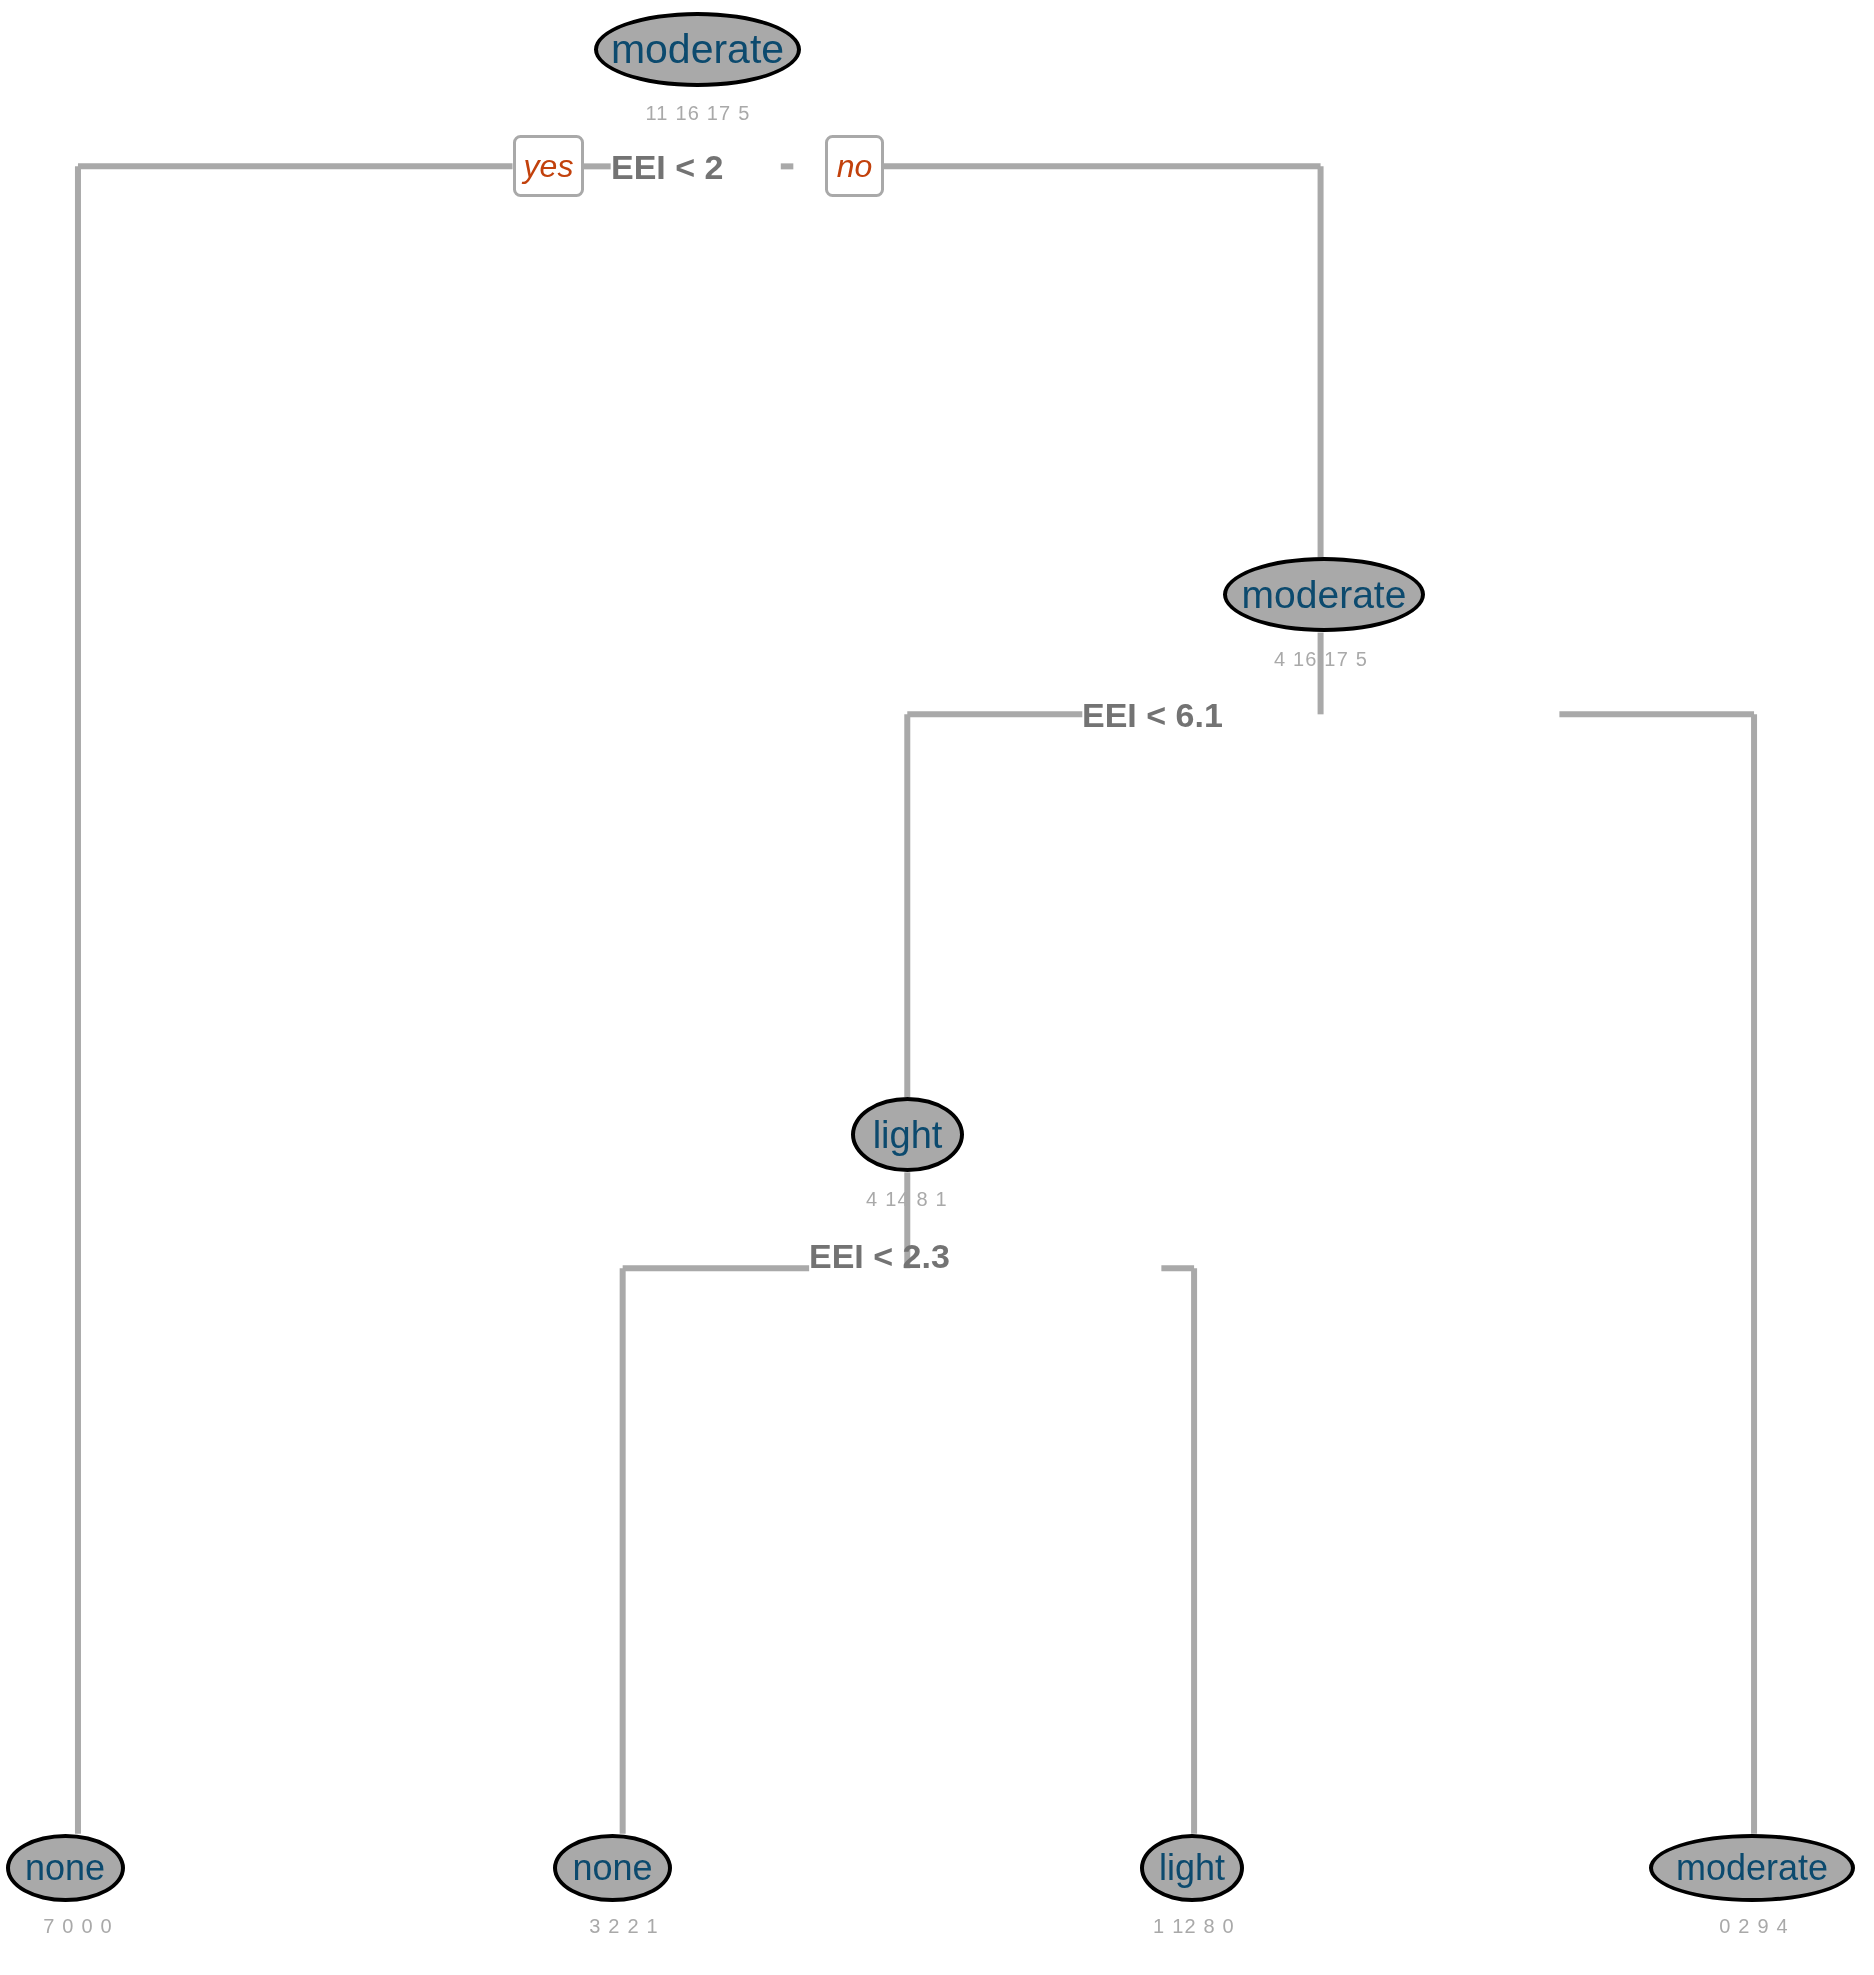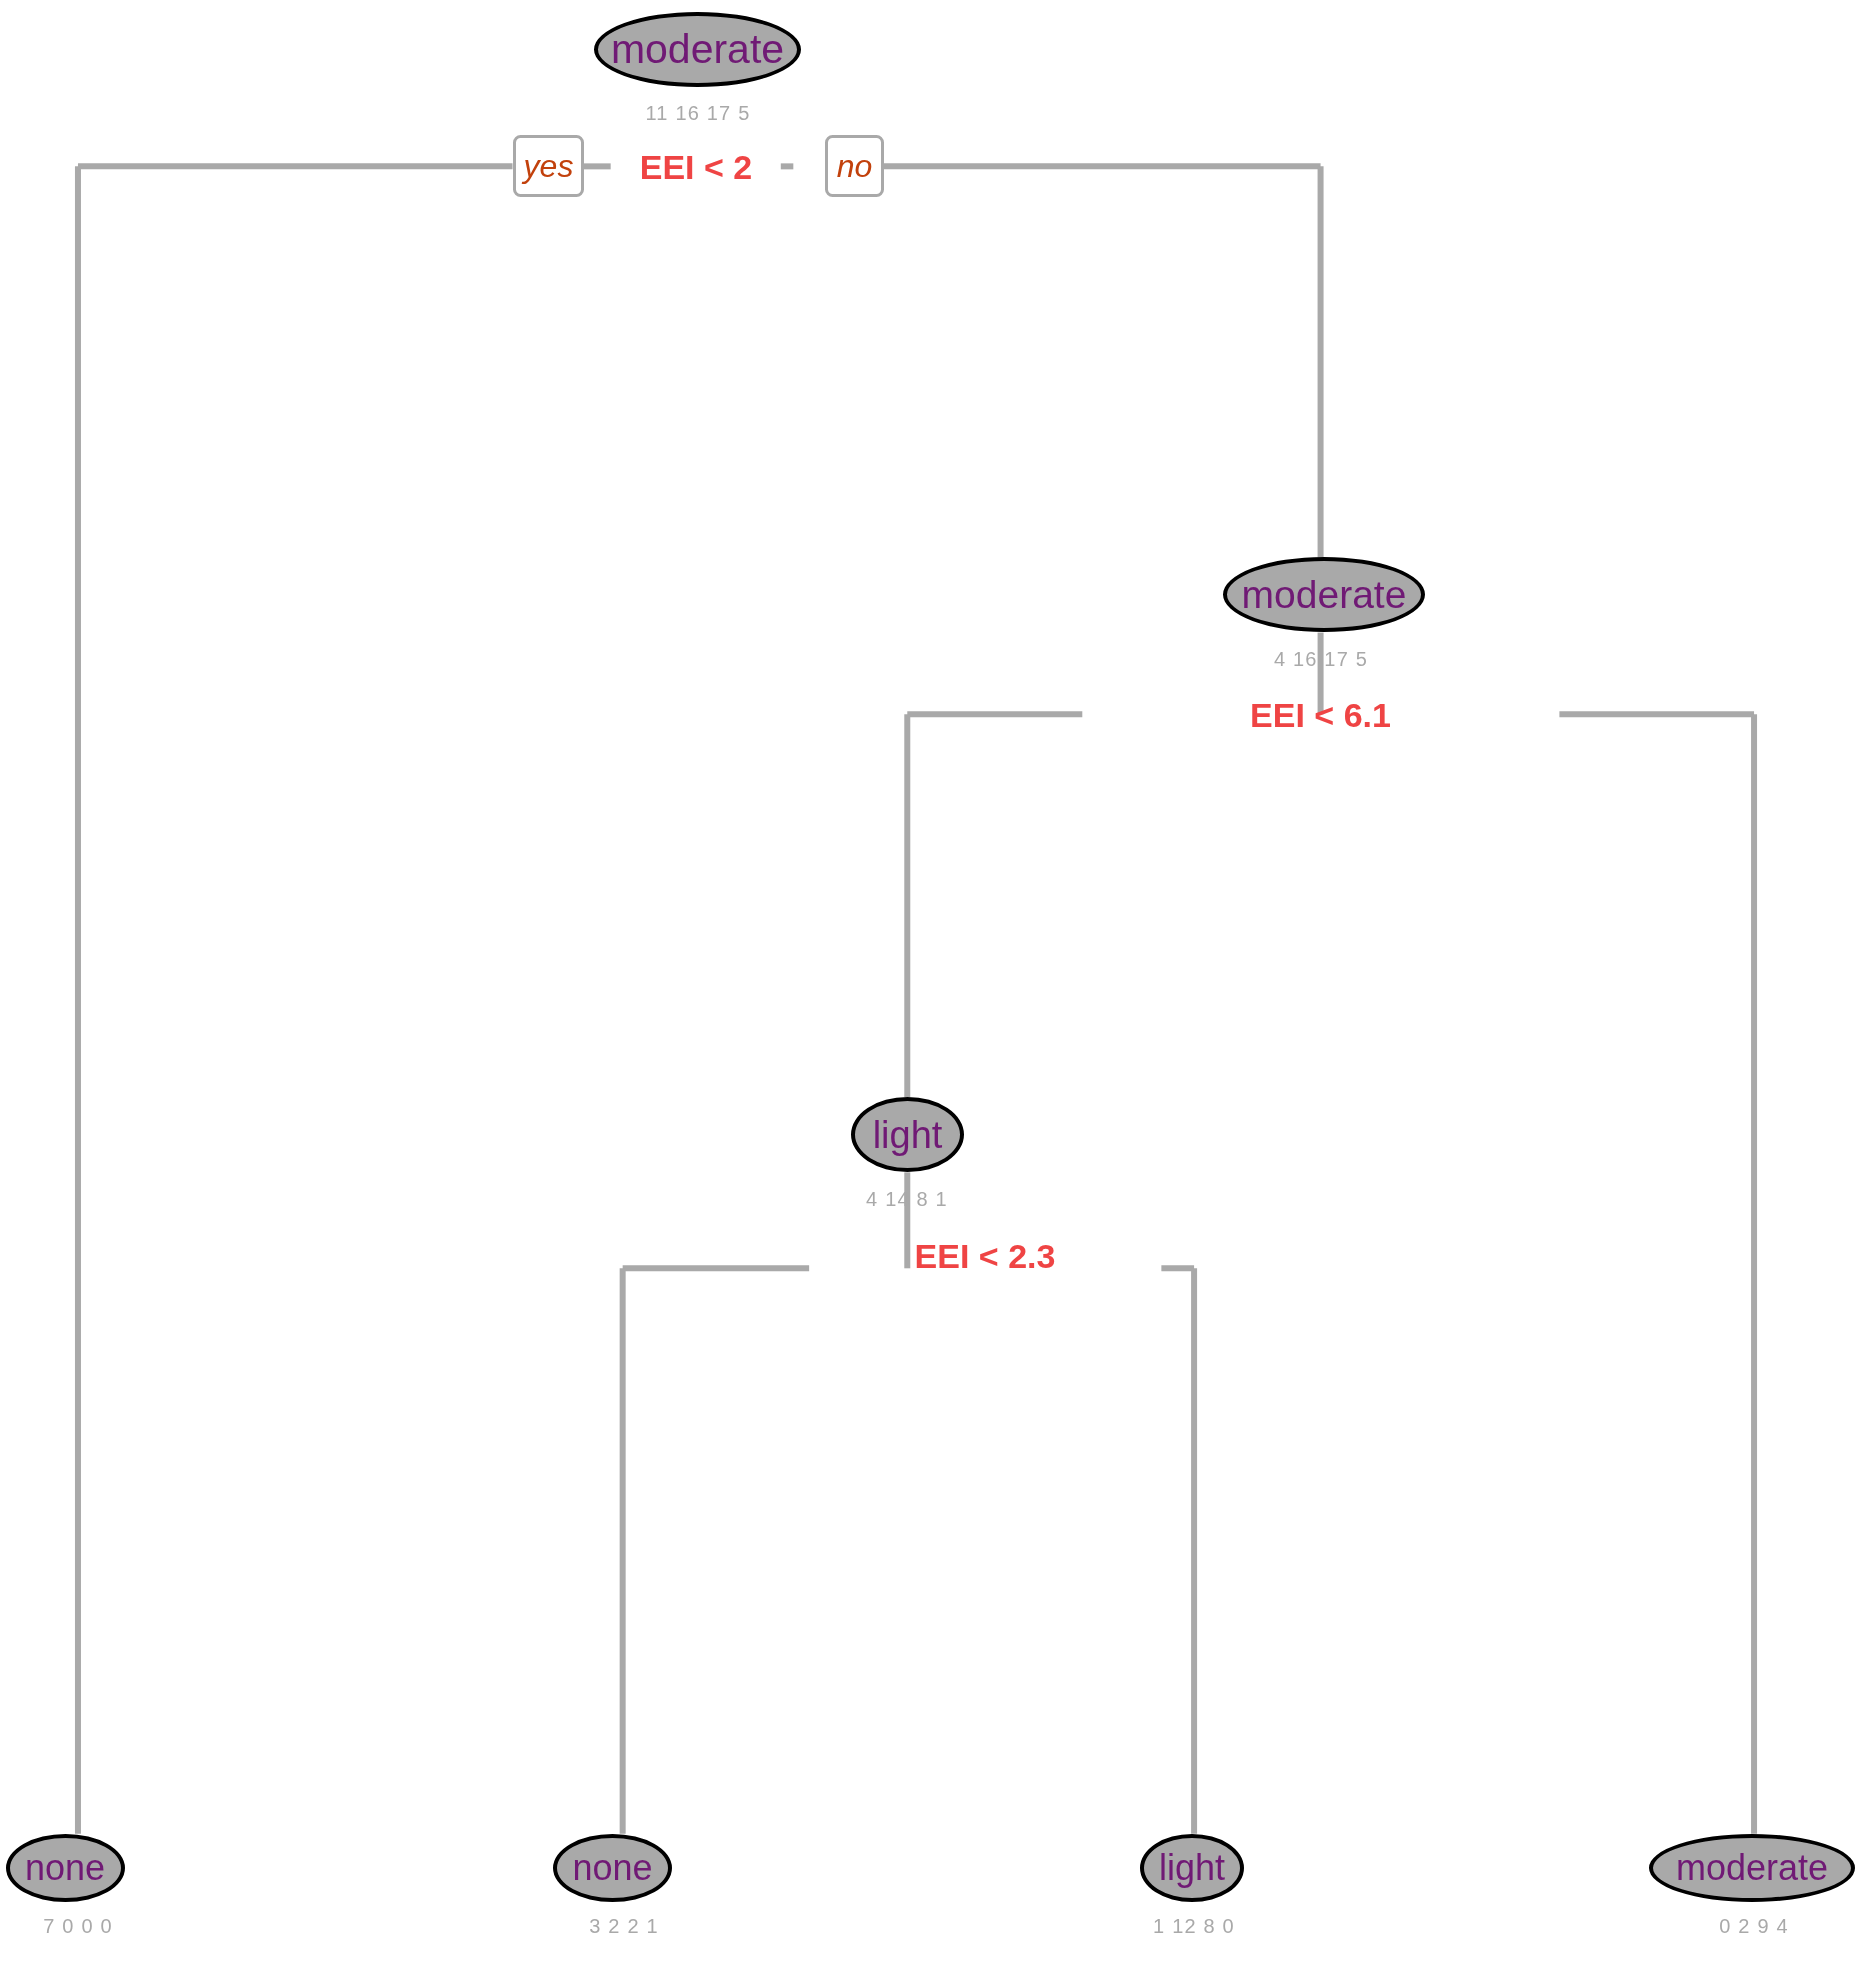--- a/index.html
+++ b/index.html
@@ -29,21 +29,21 @@
   
   .node {
     position: absolute;
     display: flex;
     align-items: center;
     justify-content: center;
     background: #a9a9a9;
     border: 4.9px solid #000000;
     border-radius: 50% / 50%;
     box-sizing: border-box;
-    color: #701a75;
+    color: #0c4a6e;
     font-weight: 400;
     white-space: nowrap;
   }
   .node-label {
     line-height: 1;
     display: block;
   }
 
   
   .counts {
@@ -52,26 +52,26 @@
     font-size: 20px;
     letter-spacing: 0.06em;
     white-space: nowrap;
     text-align: center;
     line-height: 1;
   }
 
   
   .split-label {
     position: absolute;
-    color: #ef4444;
+    color: #737373;
     font-size: 34px;
     font-weight: bold;
     white-space: nowrap;
     line-height: 1;
-    text-align: center;
+    text-align: left;
   }
 
   
   .flagbox {
     position: absolute;
     display: flex;
     align-items: center;
     justify-content: center;
     border: 3.8px solid #a9a9a9;
     border-radius: 7.6px;

